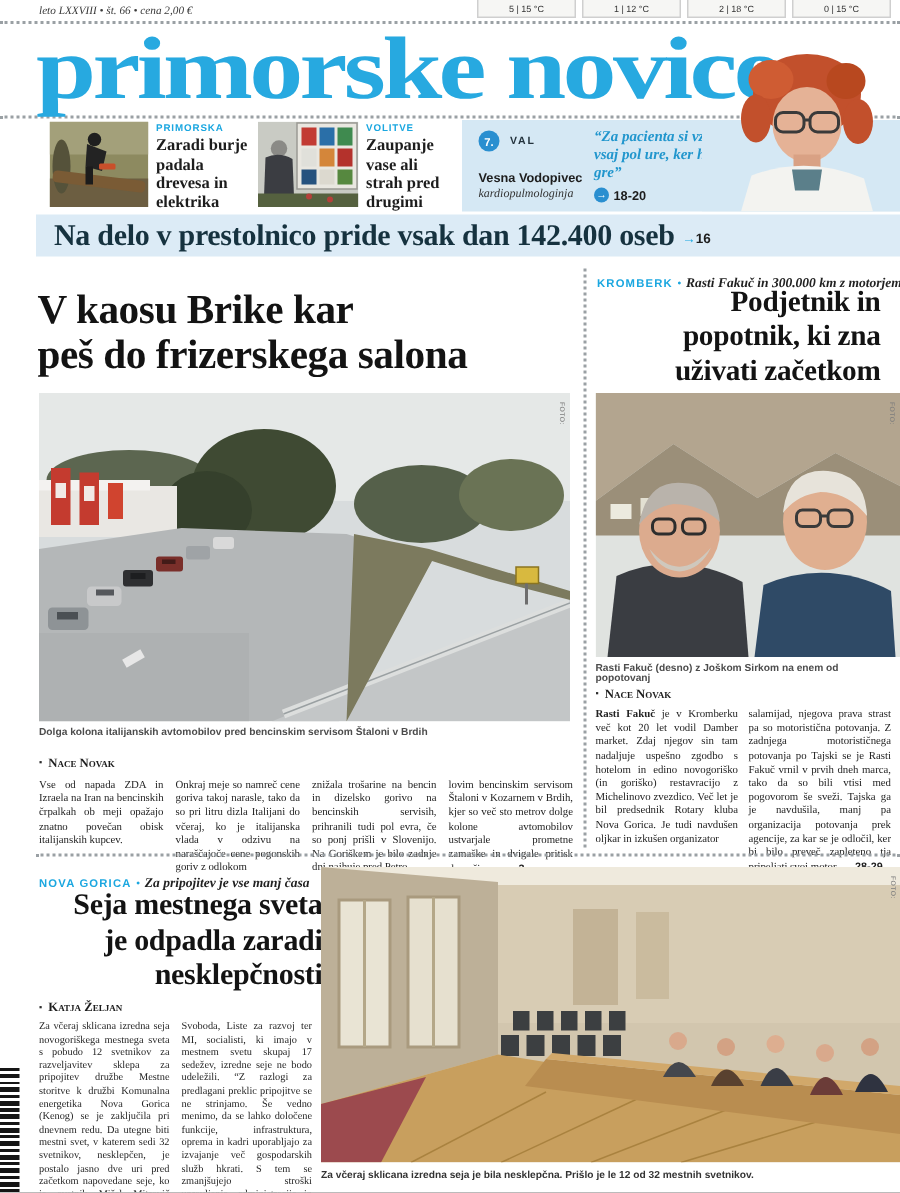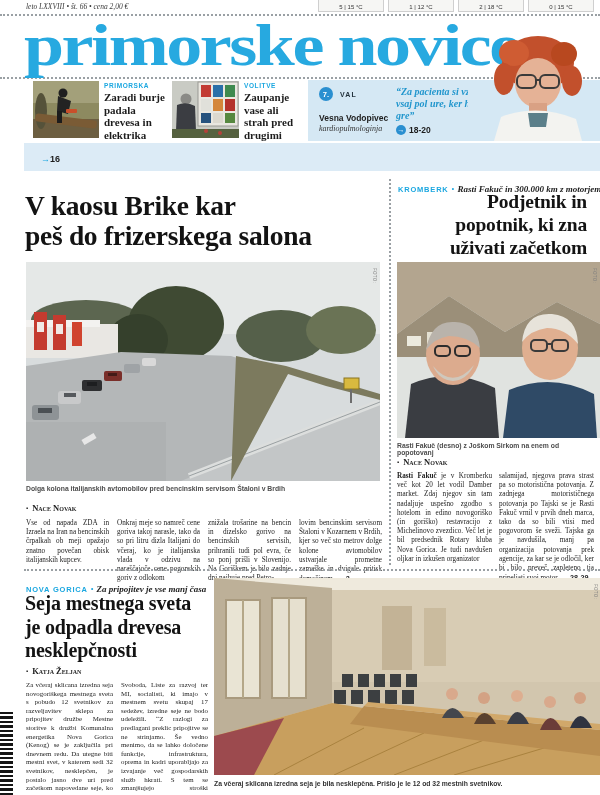--- a/index.html
+++ b/index.html
@@ -169,20 +169,21 @@
       <rect x="49" y="46" width="19" height="13" rx="5" fill="none" stroke="#3a3a3a" stroke-width="2"></rect>
       <rect x="72" y="46" width="19" height="13" rx="5" fill="none" stroke="#3a3a3a" stroke-width="2"></rect>
       <line x1="68" y1="51" x2="72" y2="51" stroke="#3a3a3a" stroke-width="2"></line>
       <rect x="61" y="74" width="18" height="12" fill="#d9a184"></rect>
       <path d="M26 112 L33 88 Q70 74 108 90 L114 112 Z" fill="#f3f3f0"></path>
       <path d="M60 84 L80 84 L78 98 L62 98 Z" fill="#5b7f8a"></path>
     </svg>
   </div>
 
   <div class="abs banner">
+    <span class="banner-text">Na delo v prestolnico pride vsak dan 142.400 oseb</span>
     <span class="jump"><span class="arr"></span><b>16</b></span>
   </div>
 
   <div class="abs headline lead" style="left:25px; top:191px; width:360px;">
     <div>V kaosu Brike kar</div>
     <div>peš do frizerskega salona</div>
   </div>
   <div class="abs photo-frame" style="left:26px; top:262px; width:354px; height:219px;">
     <svg width="354" height="219" viewBox="0 0 354 219">
       <rect width="354" height="219" fill="#d8dcdd"></rect>
@@ -270,23 +271,23 @@
   <div class="abs cols" style="left:397px; top:472px; width:197px; gap:7px;">
     <p class="col" style="flex:1;"><b>Rasti Fakuč</b><span> je v Kromberku več kot 20 let vodil Damber market. Zdaj njegov sin tam nadaljuje uspešno zgodbo s hotelom in edino novogoriško (in goriško) restavracijo z Michelinovo zvezdico. Več let je bil predsednik Rotary kluba Nova Gorica. Je tudi navdušen oljkar in izkušen organizator</span></p>
     <p class="col" style="flex:1;"><span>salamijad, njegova prava strast pa so motoristična potovanja. Z zadnjega motorističnega potovanja po Tajski se je Rasti Fakuč vrnil v prvih dneh marca, tako da so bili vtisi med pogovorom še sveži. Tajska ga je navdušila, manj pa organizacija potovanja prek agencije, za kar se je odločil, ker bi bilo preveč zapleteno tja pripeljati svoj motor.</span> <span class="jump" style="font-size:7.2px;"><span class="arr"></span> <b>28-29</b></span></p>
   </div>
 
   <div class="abs dotted-h" style="left:24px; top:569px; width:576px;"></div>
 
   <div class="abs kicker" style="left:26px; top:578px;">
     <span class="place">NOVA GORICA</span><span class="sep"></span><span class="ktext">Za pripojitev je vse manj časa</span>
   </div>
-  <div class="abs headline mid" style="left:25px; top:592px; width:190px; font-size:20px; line-height:23.5px;">
+  <div class="abs headline mid" style="left:25px; top:592px; width:190px; font-size:20px; line-height:23.5px;text-align:right;">
     <div>Seja mestnega sveta</div>
-    <div>je odpadla drevesa</div>
+    <div>je odpadla zaradi</div>
     <div>nesklepčnosti</div>
   </div>
   <div class="abs byline" style="left:26px; top:666px;">Katja Željan</div>
   <div class="abs cols" style="left:26px; top:681px; width:182px; gap:8px; height:114px; overflow:hidden;">
     <p class="col" style="flex:1; font-size:6.9px; line-height:8.6px;">Za včeraj sklicana izredna seja novogoriškega mestnega sveta s pobudo 12 svetnikov za razveljavitev sklepa za pripojitev družbe Mestne storitve k družbi Komunalna energetika Nova Gorica (Kenog) se je zaključila pri dnevnem redu. Da utegne biti mestni svet, v katerem sedi 32 svetnikov, nesklepčen, je postalo jasno dve uri pred začetkom napovedane seje, ko je svetnik Mišel Mitrovič (Gibanje Svoboda) medije seznanil, da se svetniki iz vrst Gibanja</p>
     <p class="col" style="flex:1; font-size:6.9px; line-height:8.6px;"><span>Svoboda, Liste za razvoj ter MI, socialisti, ki imajo v mestnem svetu skupaj 17 sedežev, izredne seje ne bodo udeležili. “Z razlogi za predlagani preklic pripojitve se ne strinjamo. Še vedno menimo, da se lahko določene funkcije, infrastruktura, oprema in kadri uporabljajo za izvajanje več gospodarskih služb hkrati. S tem se zmanjšujejo stroški upravljanja, administracije in podpornih dejavnosti, hkrati pa se izboljšajo izkoriščenost obstoječih kadrovskih, tehničnih in organizacijskih zmogljivosti,” so zapisali.</span> </p>
   </div>
   <div class="abs photo-frame" style="left:214px; top:578px; width:386px; height:197px;">
     <svg width="386" height="197" viewBox="0 0 386 197">
       <rect width="386" height="197" fill="#d2c6ae"></rect>

